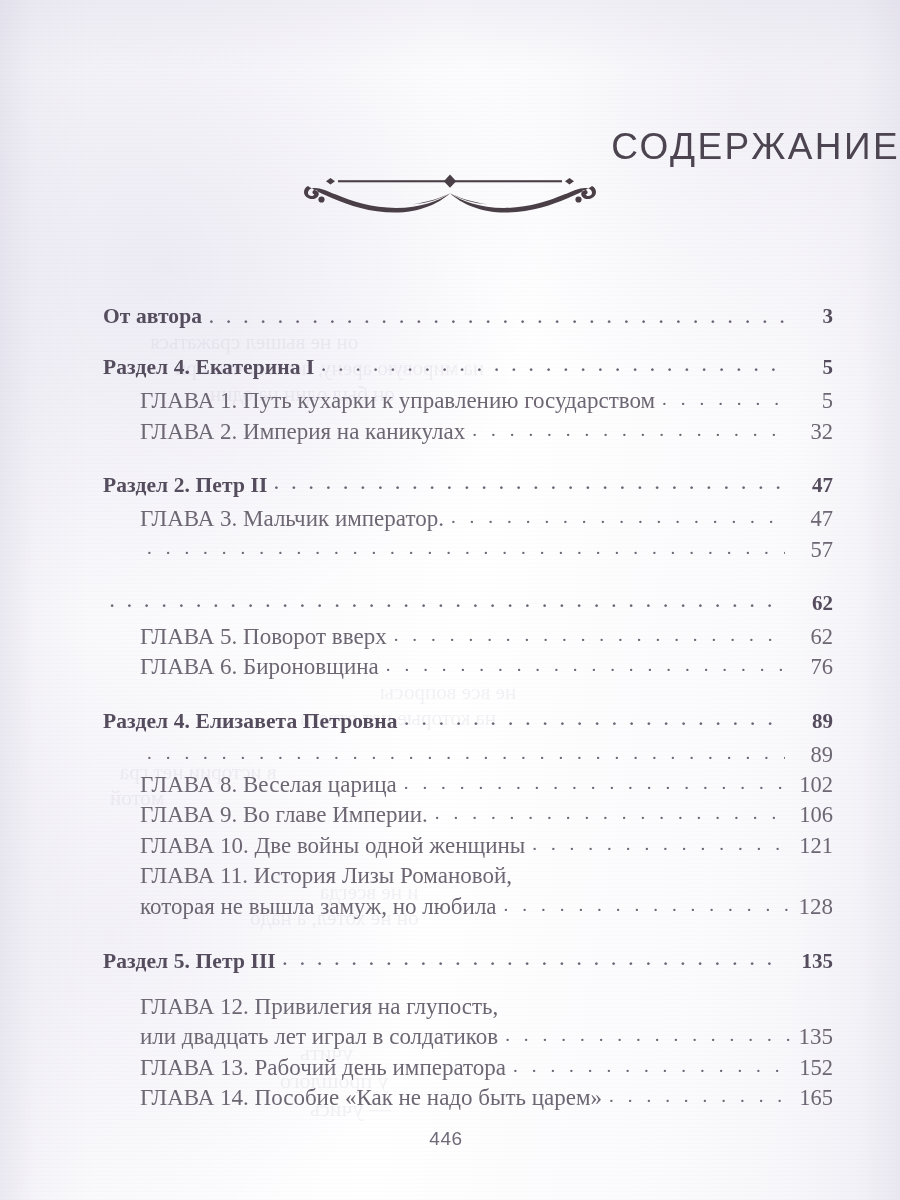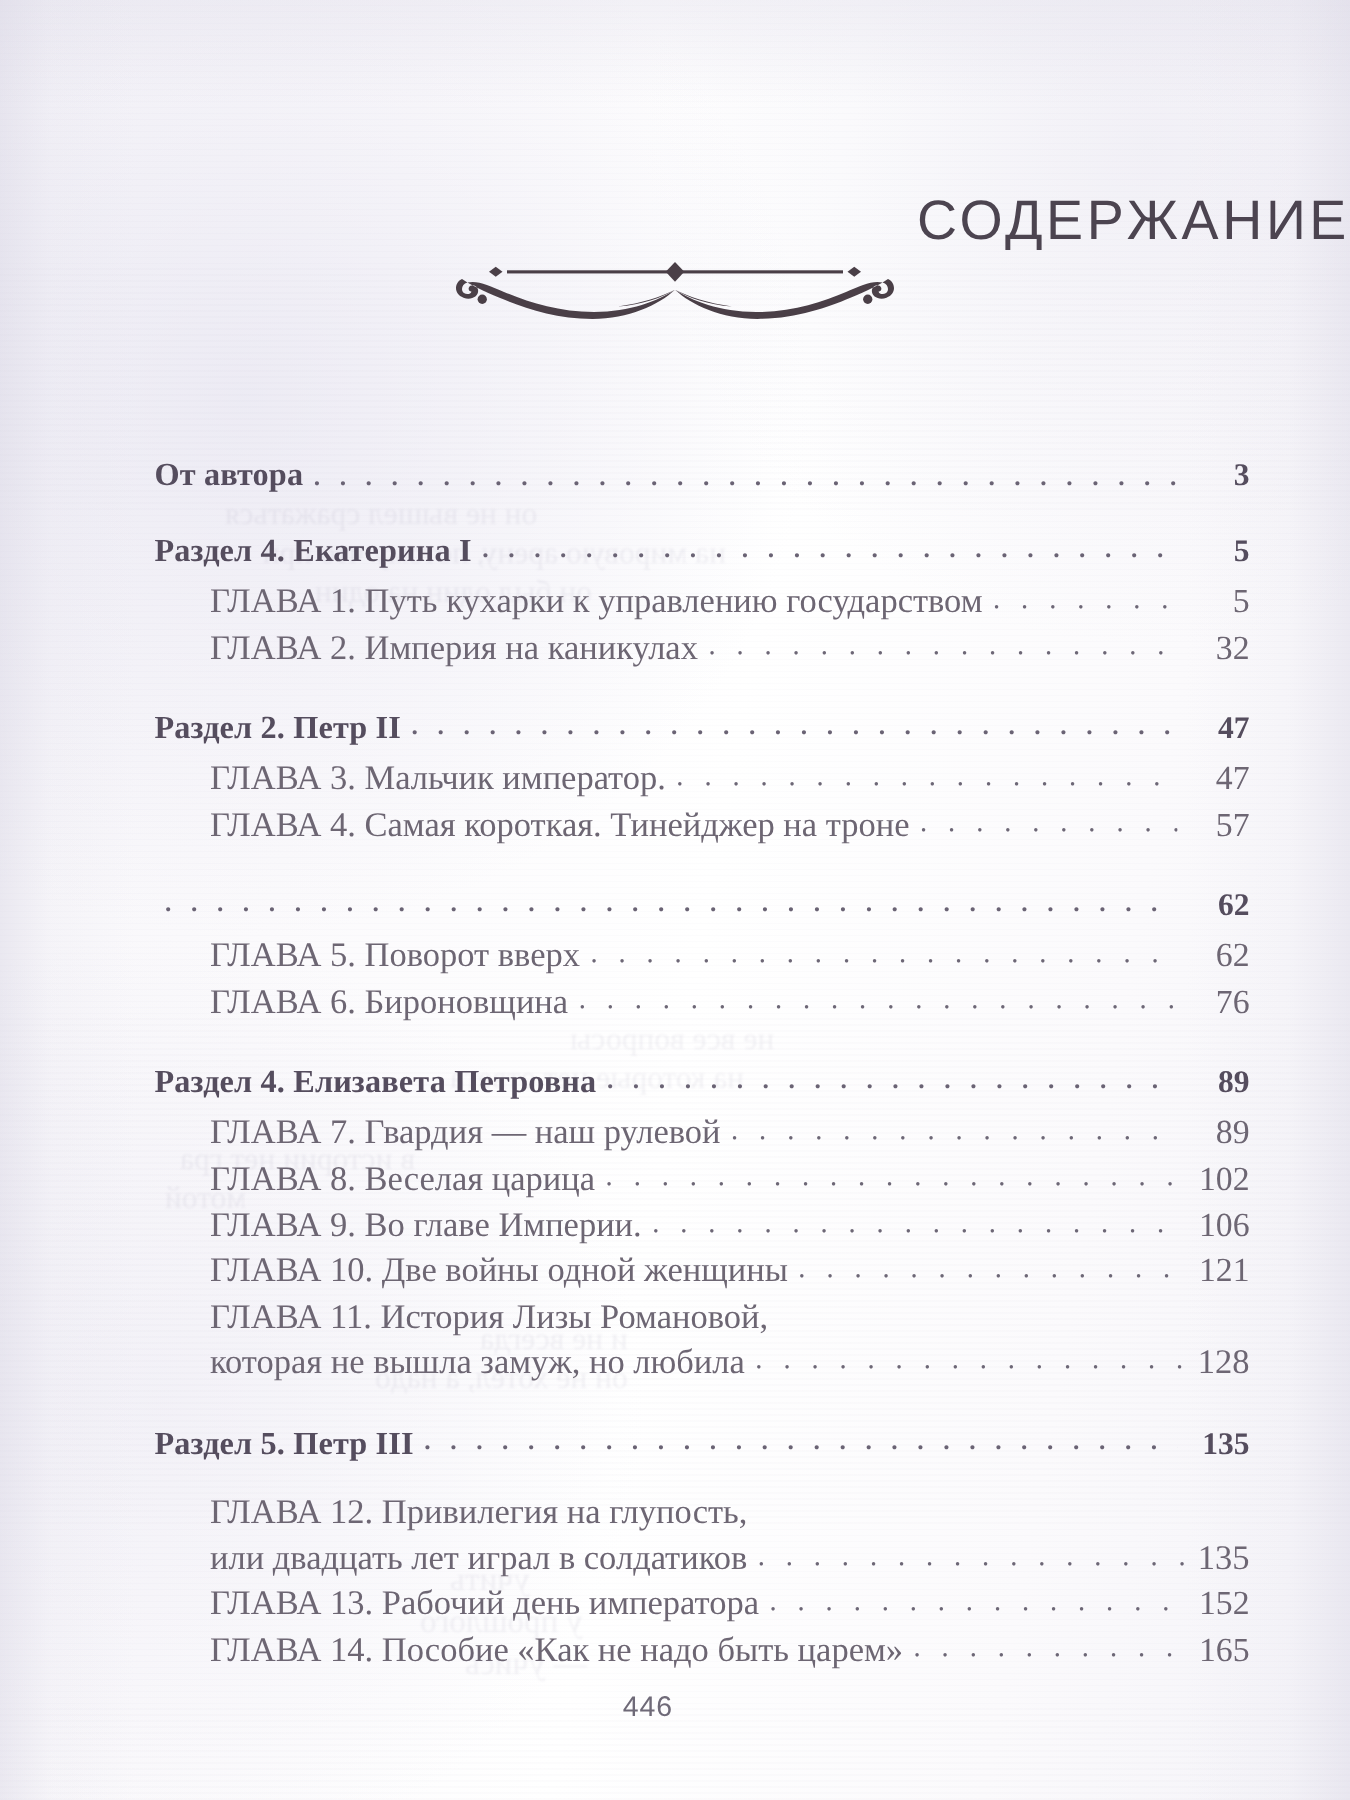--- a/index.html
+++ b/index.html
@@ -178,20 +178,21 @@
   .folio {
     position: absolute;
     top: 1128px;
     left: 0;
     width: 864px;
     text-align: center;
     font-family: "Liberation Sans", "DejaVu Sans", sans-serif;
     font-size: 19px;
     color: #6f6a78;
     letter-spacing: 0.6px;
+    padding-left: 14px;
   }
 </style>
 </head>
 <body>
 
 <div id="page">
 
   <div class="ghost-layer" aria-hidden="true">
     <div class="ghost" style="top:330px;left:150px;font-size:21px;">он не вышел сражаться</div>
     <div class="ghost" style="top:356px;left:175px;font-size:21px;">на мировую арену, потому что при</div>
@@ -272,21 +273,20 @@
           <span class="label">Раздел 2. Петр II</span>
           <span class="leader">. . . . . . . . . . . . . . . . . . . . . . . . . . . . . . . . . . . . . . . . . . . . . . . . . . . .</span>
           <span class="page">47</span>
         </div>
         <div class="entry chapter-row">
           <span class="label">ГЛАВА 3. Мальчик император.</span>
           <span class="leader">. . . . . . . . . . . . . . . . . . . . . . . . . . . . . . . . . . . . . . . . . . . . . . . . . . . .</span>
           <span class="page">47</span>
         </div>
         <div class="entry chapter-row">
-          <span class="label">ГЛАВА 4. Самая короткая. Тинейджер на троне</span>
           <span class="leader">. . . . . . . . . . . . . . . . . . . . . . . . . . . . . . . . . . . . . . . . . . . . . . . . . . . .</span>
           <span class="page">57</span>
         </div>
       </div>
 
       <div class="group">
         <div class="entry section-row">
           <span class="leader">. . . . . . . . . . . . . . . . . . . . . . . . . . . . . . . . . . . . . . . . . . . . . . . . . . . .</span>
           <span class="page">62</span>
         </div>
@@ -302,21 +302,20 @@
         </div>
       </div>
 
       <div class="group">
         <div class="entry section-row">
           <span class="label">Раздел 4. Елизавета Петровна</span>
           <span class="leader">. . . . . . . . . . . . . . . . . . . . . . . . . . . . . . . . . . . . . . . . . . . . . . . . . . . .</span>
           <span class="page">89</span>
         </div>
         <div class="entry chapter-row">
-          <span class="label">ГЛАВА 7. Гвардия — наш рулевой</span>
           <span class="leader">. . . . . . . . . . . . . . . . . . . . . . . . . . . . . . . . . . . . . . . . . . . . . . . . . . . .</span>
           <span class="page">89</span>
         </div>
         <div class="entry chapter-row">
           <span class="label">ГЛАВА 8. Веселая царица</span>
           <span class="leader">. . . . . . . . . . . . . . . . . . . . . . . . . . . . . . . . . . . . . . . . . . . . . . . . . . . .</span>
           <span class="page">102</span>
         </div>
         <div class="entry chapter-row">
           <span class="label">ГЛАВА 9. Во главе Империи.</span>

